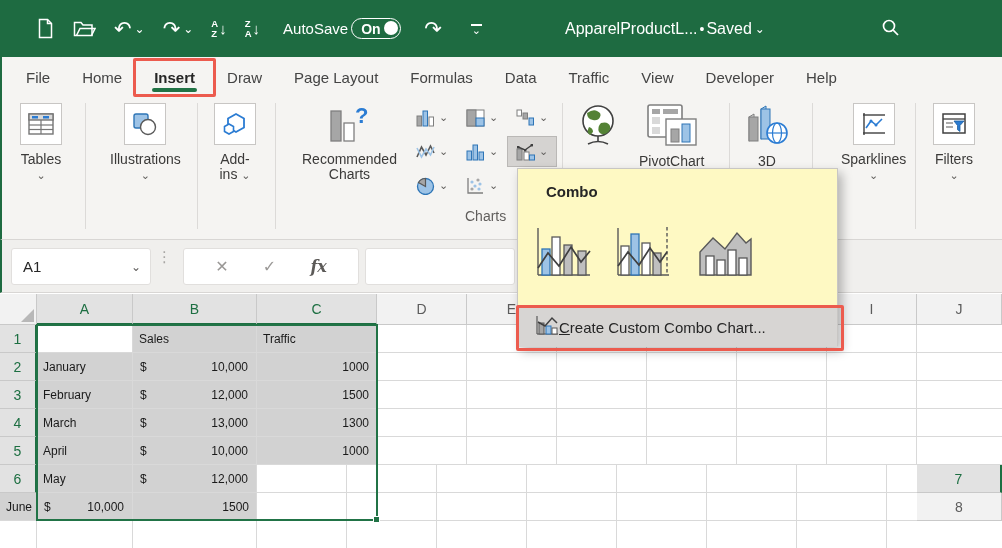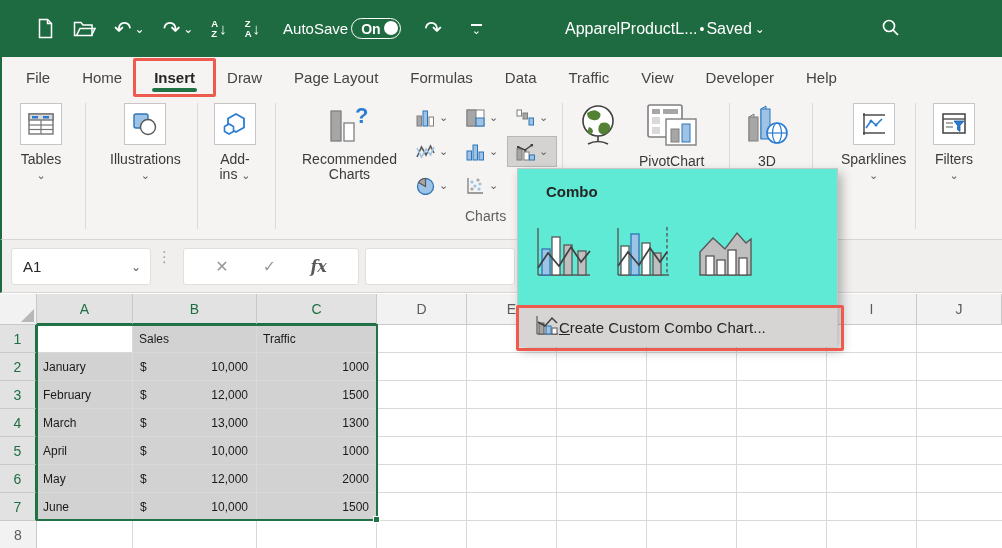--- a/index.html
+++ b/index.html
@@ -71,21 +71,21 @@
   .cell { border-right:1px solid #D9D9D9; border-bottom:1px solid #D9D9D9; font-size:12px; color:#1A1A1A; display:flex; align-items:center; background:#fff; cursor:cell; }
   .cell.sel { background:#D2D2D2; }
   .cell.txt { padding-left:6px; }
   .cell.num { justify-content:flex-end; padding-right:7px; }
   .cell.money { justify-content:space-between; padding-left:7px; padding-right:8px; }
   .fillcells { grid-column:span 7; border-bottom:1px solid #D9D9D9; background-image:repeating-linear-gradient(to right,transparent 0 89px,#D9D9D9 89px 90px); cursor:cell; }
   .sel-overlay { position:absolute; left:36px; top:324px; width:342px; height:197px; border:2px solid #217346; pointer-events:none; z-index:5; }
   .sel-overlay .handle { position:absolute; right:-4px; bottom:-4px; width:7px; height:7px; background:#217346; border:1px solid #fff; }
 
   
-  .combo-menu { position:absolute; left:517px; top:168px; width:321px; height:178px; background:#5eead4; border:1px solid #C8C6C4; box-shadow:4px 5px 10px rgba(0,0,0,0.28); z-index:40;text-decoration:underline; }
+  .combo-menu { position:absolute; left:517px; top:168px; width:321px; height:178px; background:#fef9c3; border:1px solid #C8C6C4; box-shadow:4px 5px 10px rgba(0,0,0,0.28); z-index:40;text-decoration:underline; }
   .combo-menu .heading { position:absolute; left:28px; top:14px; font-size:15px; font-weight:bold; color:#262626; }
   .thumb { position:absolute; top:52px; width:62px; height:64px; display:flex; align-items:center; justify-content:center; cursor:pointer; }
   .menu-item { position:absolute; left:0; top:138px; width:100%; height:40px; background:#D7D5D3; display:flex; align-items:center; cursor:pointer; }
   .menu-item .mi-icon { margin-left:17px; }
   .menu-item .mi-text { font-size:15px; color:#262626; }
   .menu-item .accel { text-decoration:underline; }
   .anno-item { position:absolute; left:-2px; top:136px; width:328px; height:46px; border:3px solid #EC5B4E; border-radius:2px; pointer-events:none; z-index:60; }
 </style>
 </head>
 <body>
@@ -479,21 +479,20 @@
       </div>
     <div class="cell sel num">1000</div>
     <div class="fillcells"></div>
 
     <div class="gh rsel">6</div>
     <div class="cell sel txt">May</div>
     <div class="cell sel money">
         <span>$</span>
         <span>12,000</span>
       </div>
-    <div class="cell sel num">2000</div>
     <div class="fillcells"></div>
 
     <div class="gh rsel">7</div>
     <div class="cell sel txt">June</div>
     <div class="cell sel money">
         <span>$</span>
         <span>10,000</span>
       </div>
     <div class="cell sel num">1500</div>
     <div class="fillcells"></div>

